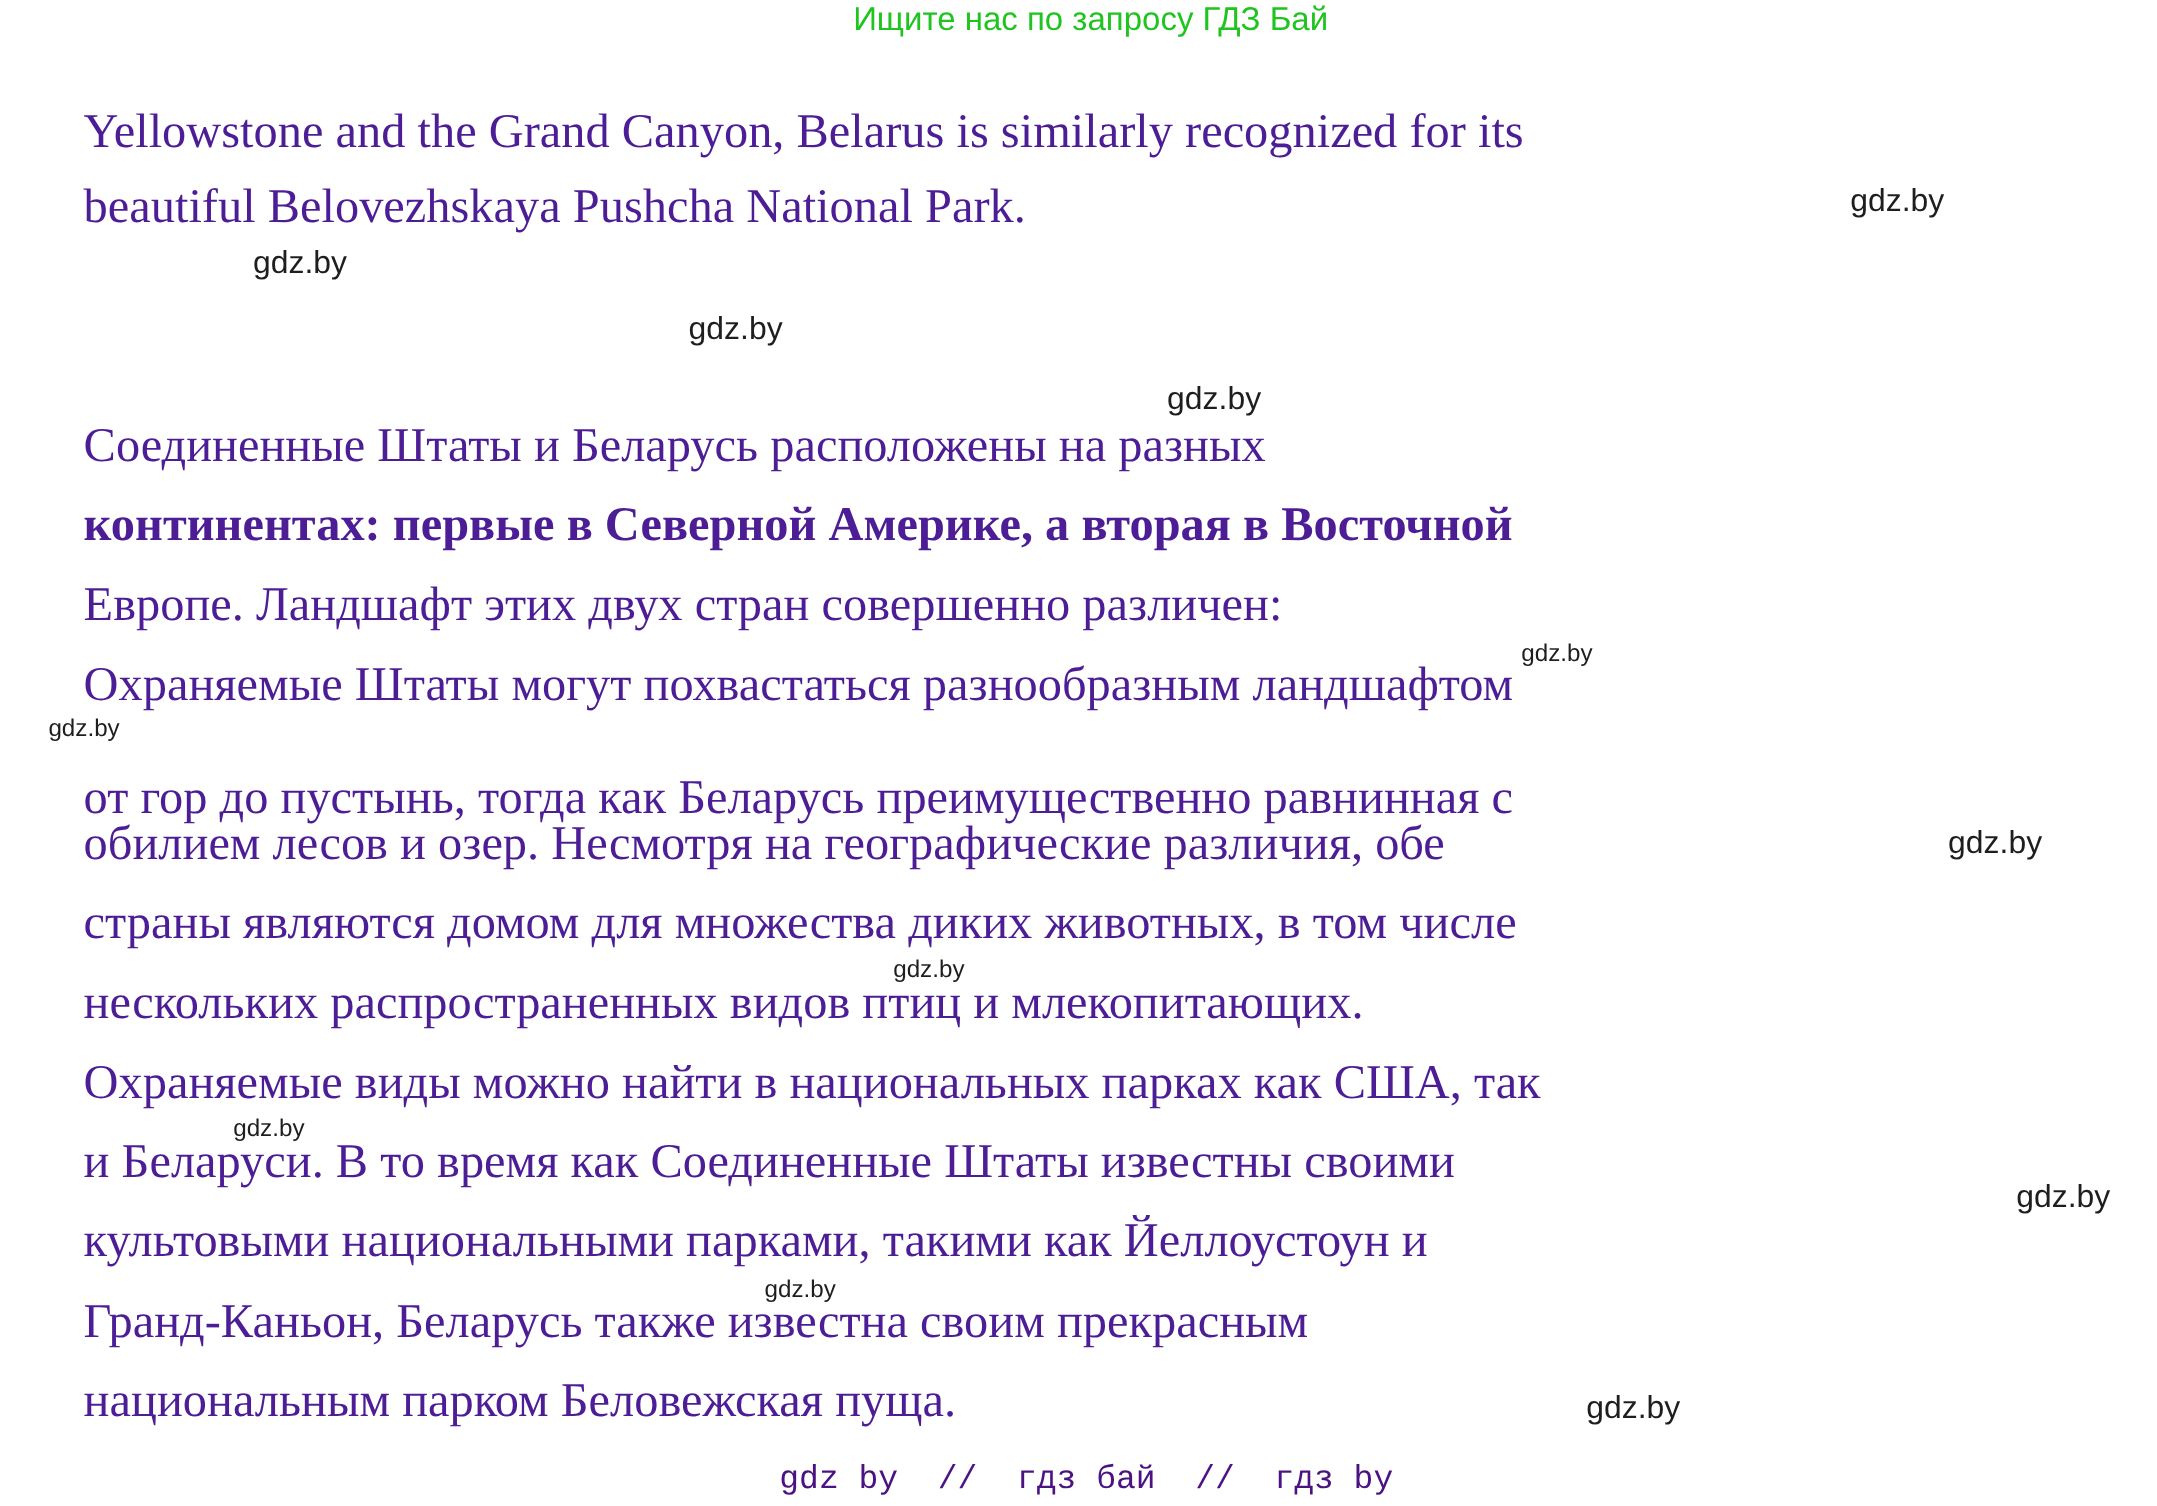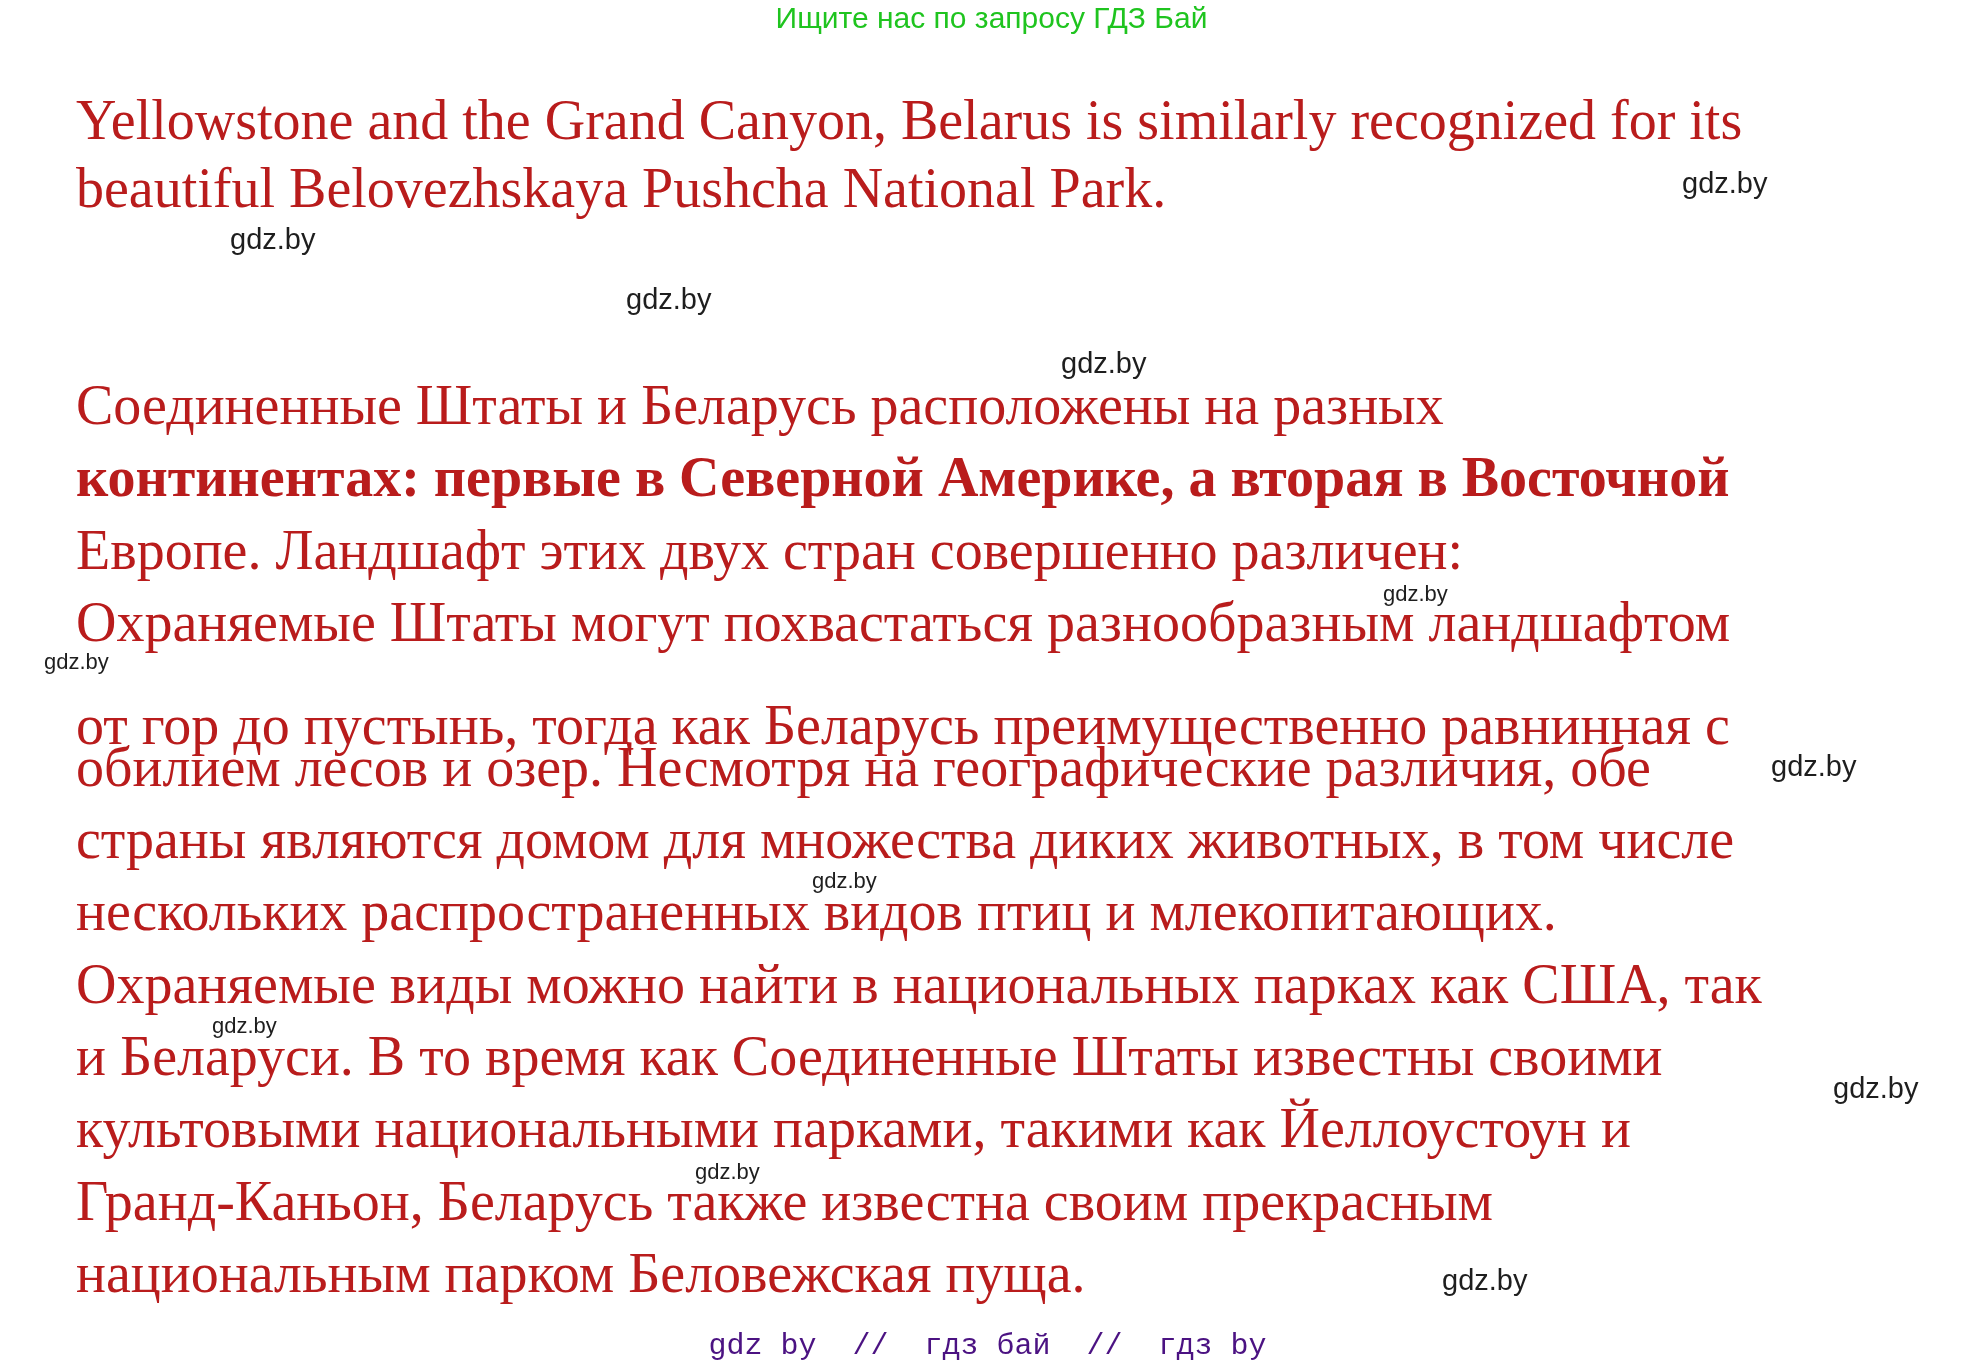--- a/index.html
+++ b/index.html
@@ -26,23 +26,23 @@
       line-height: 34px;
       color: #1fc41f;
       padding-left: 22px;
       box-sizing: border-box;
       white-space: nowrap;
     }
     .text-line {
       position: absolute;
       left: 76px;
       font-family: "Liberation Serif", serif;
-      font-size: 56px;
+      font-size: 44px;
       line-height: 58px;
-      color: #b91c1c;
+      color: #4c1d95;
       white-space: nowrap;
     }
     .watermark {
       position: absolute;
       font-family: "Liberation Sans", sans-serif;
       color: #1e1e1e;
       white-space: nowrap;
       line-height: 1;
     }
     .wm-large { font-size: 29px; }

